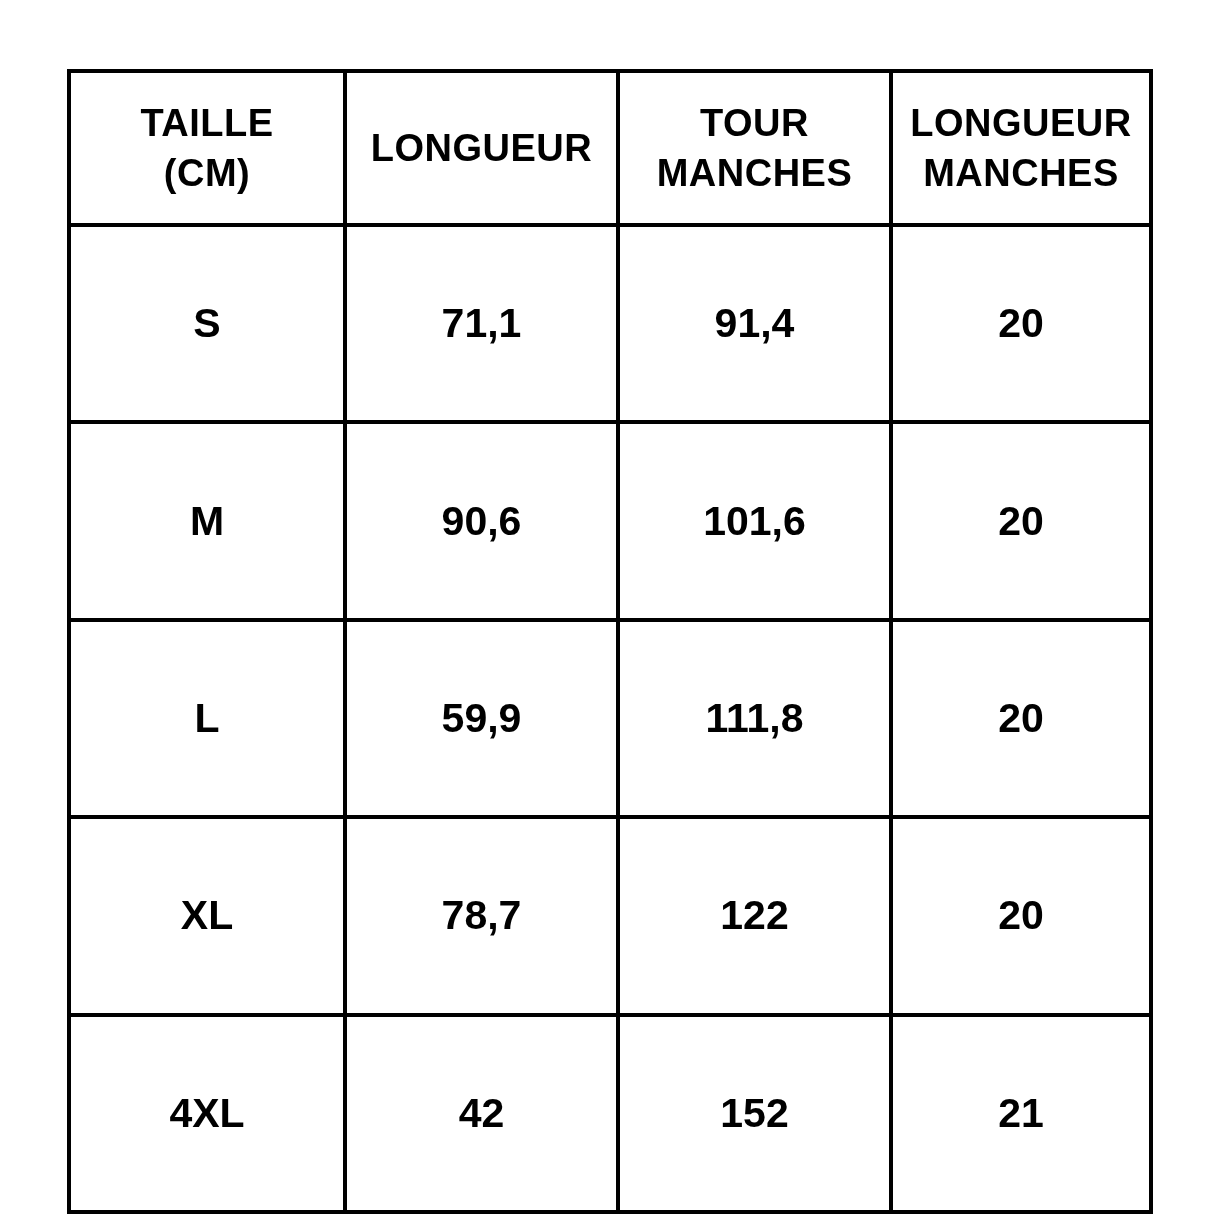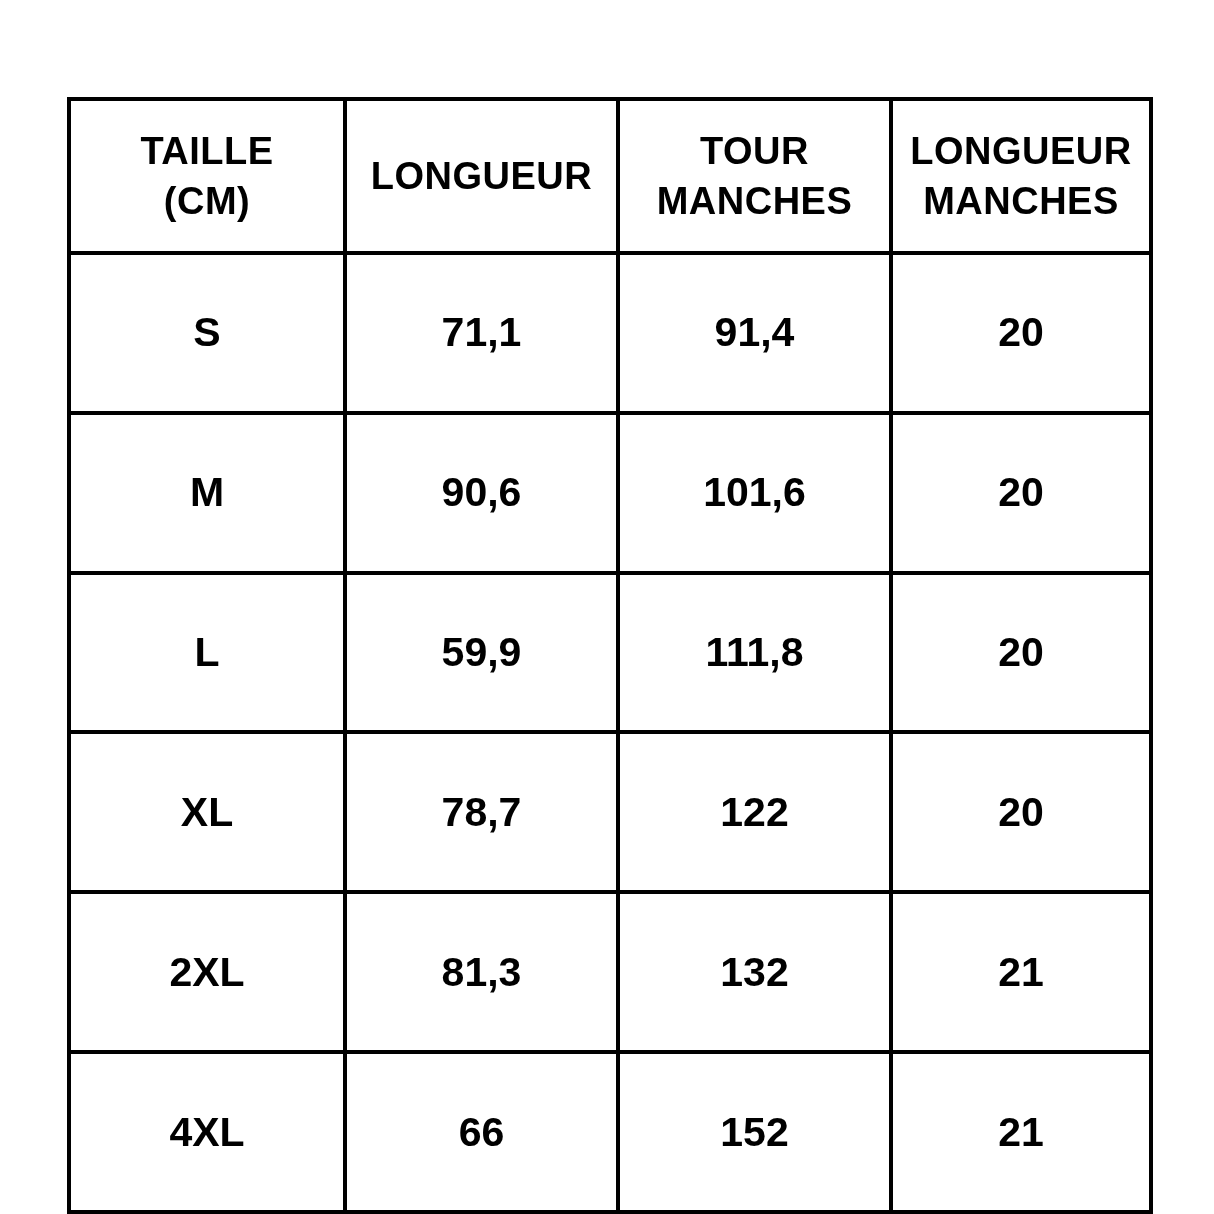--- a/index.html
+++ b/index.html
@@ -10,21 +10,21 @@
     width: 1214px;
     height: 1214px;
     background: var(--color-background, #ffffff);
     color: var(--color-text, #000000);
     font-family: "Liberation Sans", sans-serif;
   }
   .page {
     box-sizing: border-box;
     width: 1214px;
     height: 1214px;
-    padding-top: 97px;
+    padding-top: 69px;
     display: flex;
     justify-content: flex-start;
   }
   table.size-chart {
     border-collapse: collapse;
     table-layout: fixed;
     margin-left: 67px;
     width: 1082px;
   }
   th, td {
@@ -89,26 +89,20 @@
         <td>111,8</td>
         <td>20</td>
       </tr>
       <tr>
         <td>XL</td>
         <td>78,7</td>
         <td>122</td>
         <td>20</td>
       </tr>
       <tr>
-        <td>2XL</td>
-        <td>81,3</td>
-        <td>132</td>
-        <td>21</td>
-      </tr>
-      <tr>
         <td>4XL</td>
-        <td>66</td>
+        <td>42</td>
         <td>152</td>
         <td>21</td>
       </tr>
     </tbody>
   </table>
 </div>
 
 </body></html>

